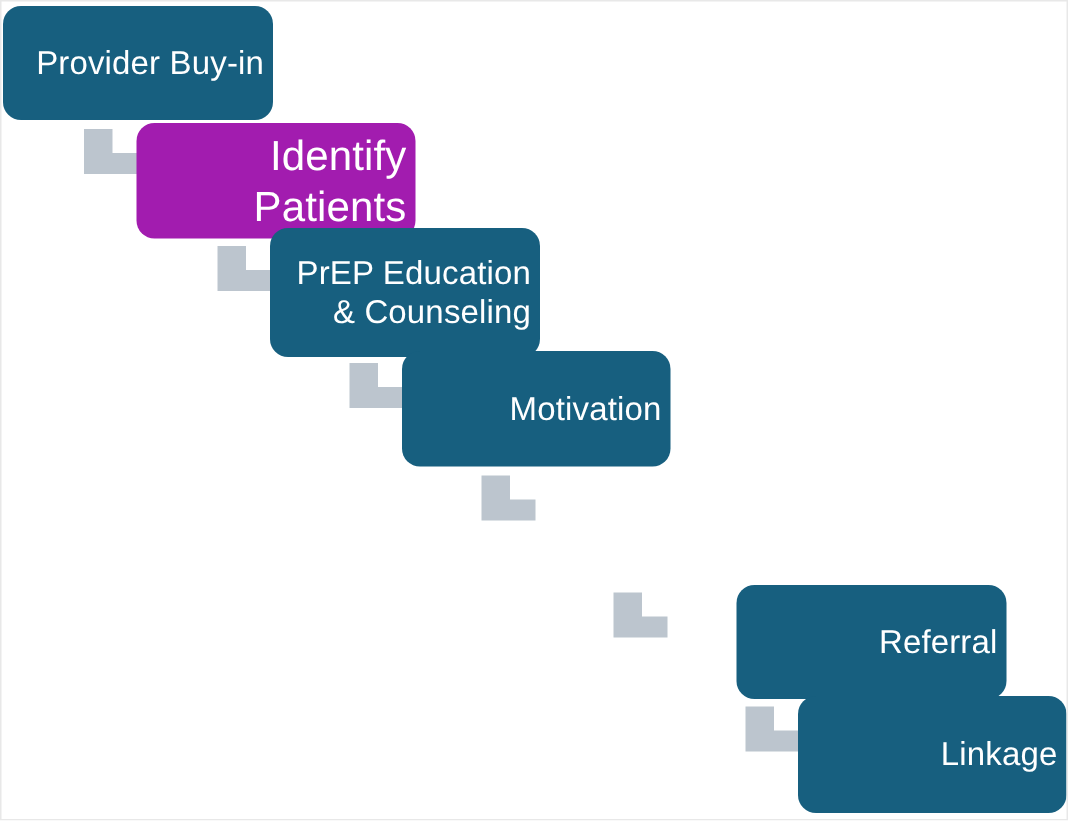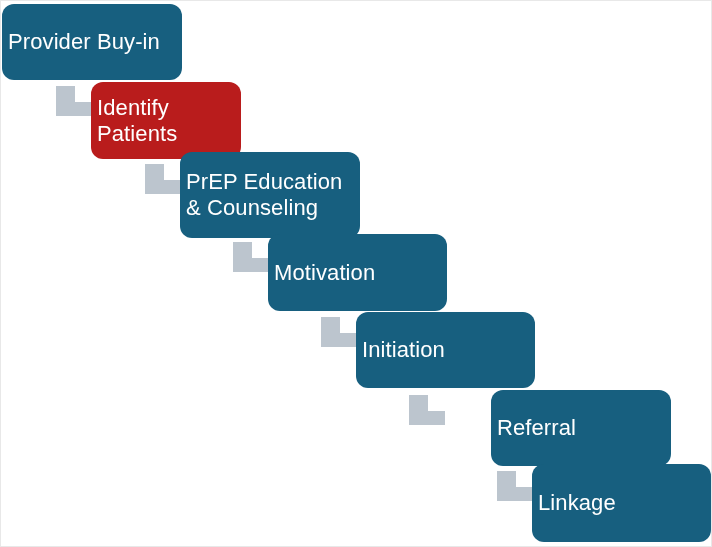--- a/index.html
+++ b/index.html
@@ -20,21 +20,21 @@
     box-sizing: border-box;
   }
   .step-box {
     position: absolute;
     background: #175F7F;
     border-radius: 12px;
     color: #ffffff;
     display: flex;
     align-items: center;
     justify-content: center;
-    text-align: left;
+    text-align: right;
     box-sizing: border-box;
     line-height: 1.18;
     font-size: 22px;
     letter-spacing: 0.1px;
     padding: 2px 6px;
   }
   .step-label {
     display: block;
     width: 100%;
     white-space: pre-line;
@@ -82,31 +82,28 @@
       </svg>
     </div>
     <div class="connector" style="left: 496px; top: 470px; width: 36px; height: 30px; z-index: 11;">
       <svg width="36" height="30" viewBox="0 0 36 30">
         <path d="M 0 0 L 19 0 L 19 16 L 36 16 L 36 30 L 0 30 Z" fill="#BCC5CE"></path>
       </svg>
     </div>
     <div class="step-box" style="left: 1px; top: 3px; width: 180px; height: 76px; background: rgb(23, 95, 127); color: rgb(255, 255, 255); font-size: 22px; z-index: 2;">
       <span class="step-label">Provider Buy-in</span>
     </div>
-    <div class="step-box" style="left: 90px; top: 81px; width: 150px; height: 77px; background: #b91c1c; color: rgb(255, 255, 255); font-size: 22px; z-index: 4;">
+    <div class="step-box" style="left: 90px; top: 81px; width: 186px; height: 77px; background: #a21caf; color: rgb(255, 255, 255); font-size: 28px; z-index: 4;">
       <span class="step-label">Identify Patients</span>
     </div>
     <div class="step-box overflow-text" style="left: 179px; top: 151px; width: 180px; height: 86px; background: rgb(23, 95, 127); color: rgb(255, 255, 255); font-size: 22px; z-index: 6;">
       <span class="step-label">PrEP Education &amp; Counseling</span>
     </div>
     <div class="step-box" style="left: 267px; top: 233px; width: 179px; height: 77px; background: rgb(23, 95, 127); color: rgb(255, 255, 255); font-size: 22px; z-index: 8;">
       <span class="step-label">Motivation</span>
-    </div>
-    <div class="step-box" style="left: 355px; top: 311px; width: 179px; height: 76px; background: rgb(23, 95, 127); color: rgb(255, 255, 255); font-size: 22px; z-index: 10;">
-      <span class="step-label">Initiation</span>
     </div>
     <div class="step-box" style="left: 443px; top: 389px; width: 180px; height: 76px; background: rgb(23, 95, 127); color: rgb(255, 255, 255); font-size: 22px; z-index: 12; margin-left: 47px;">
       <span class="step-label">Referral</span>
     </div>
     <div class="step-box" style="left: 531px; top: 463px; width: 179px; height: 78px; background: rgb(23, 95, 127); color: rgb(255, 255, 255); font-size: 22px; z-index: 14;">
       <span class="step-label">Linkage</span>
     </div>
   </div>
 
 </body></html>

